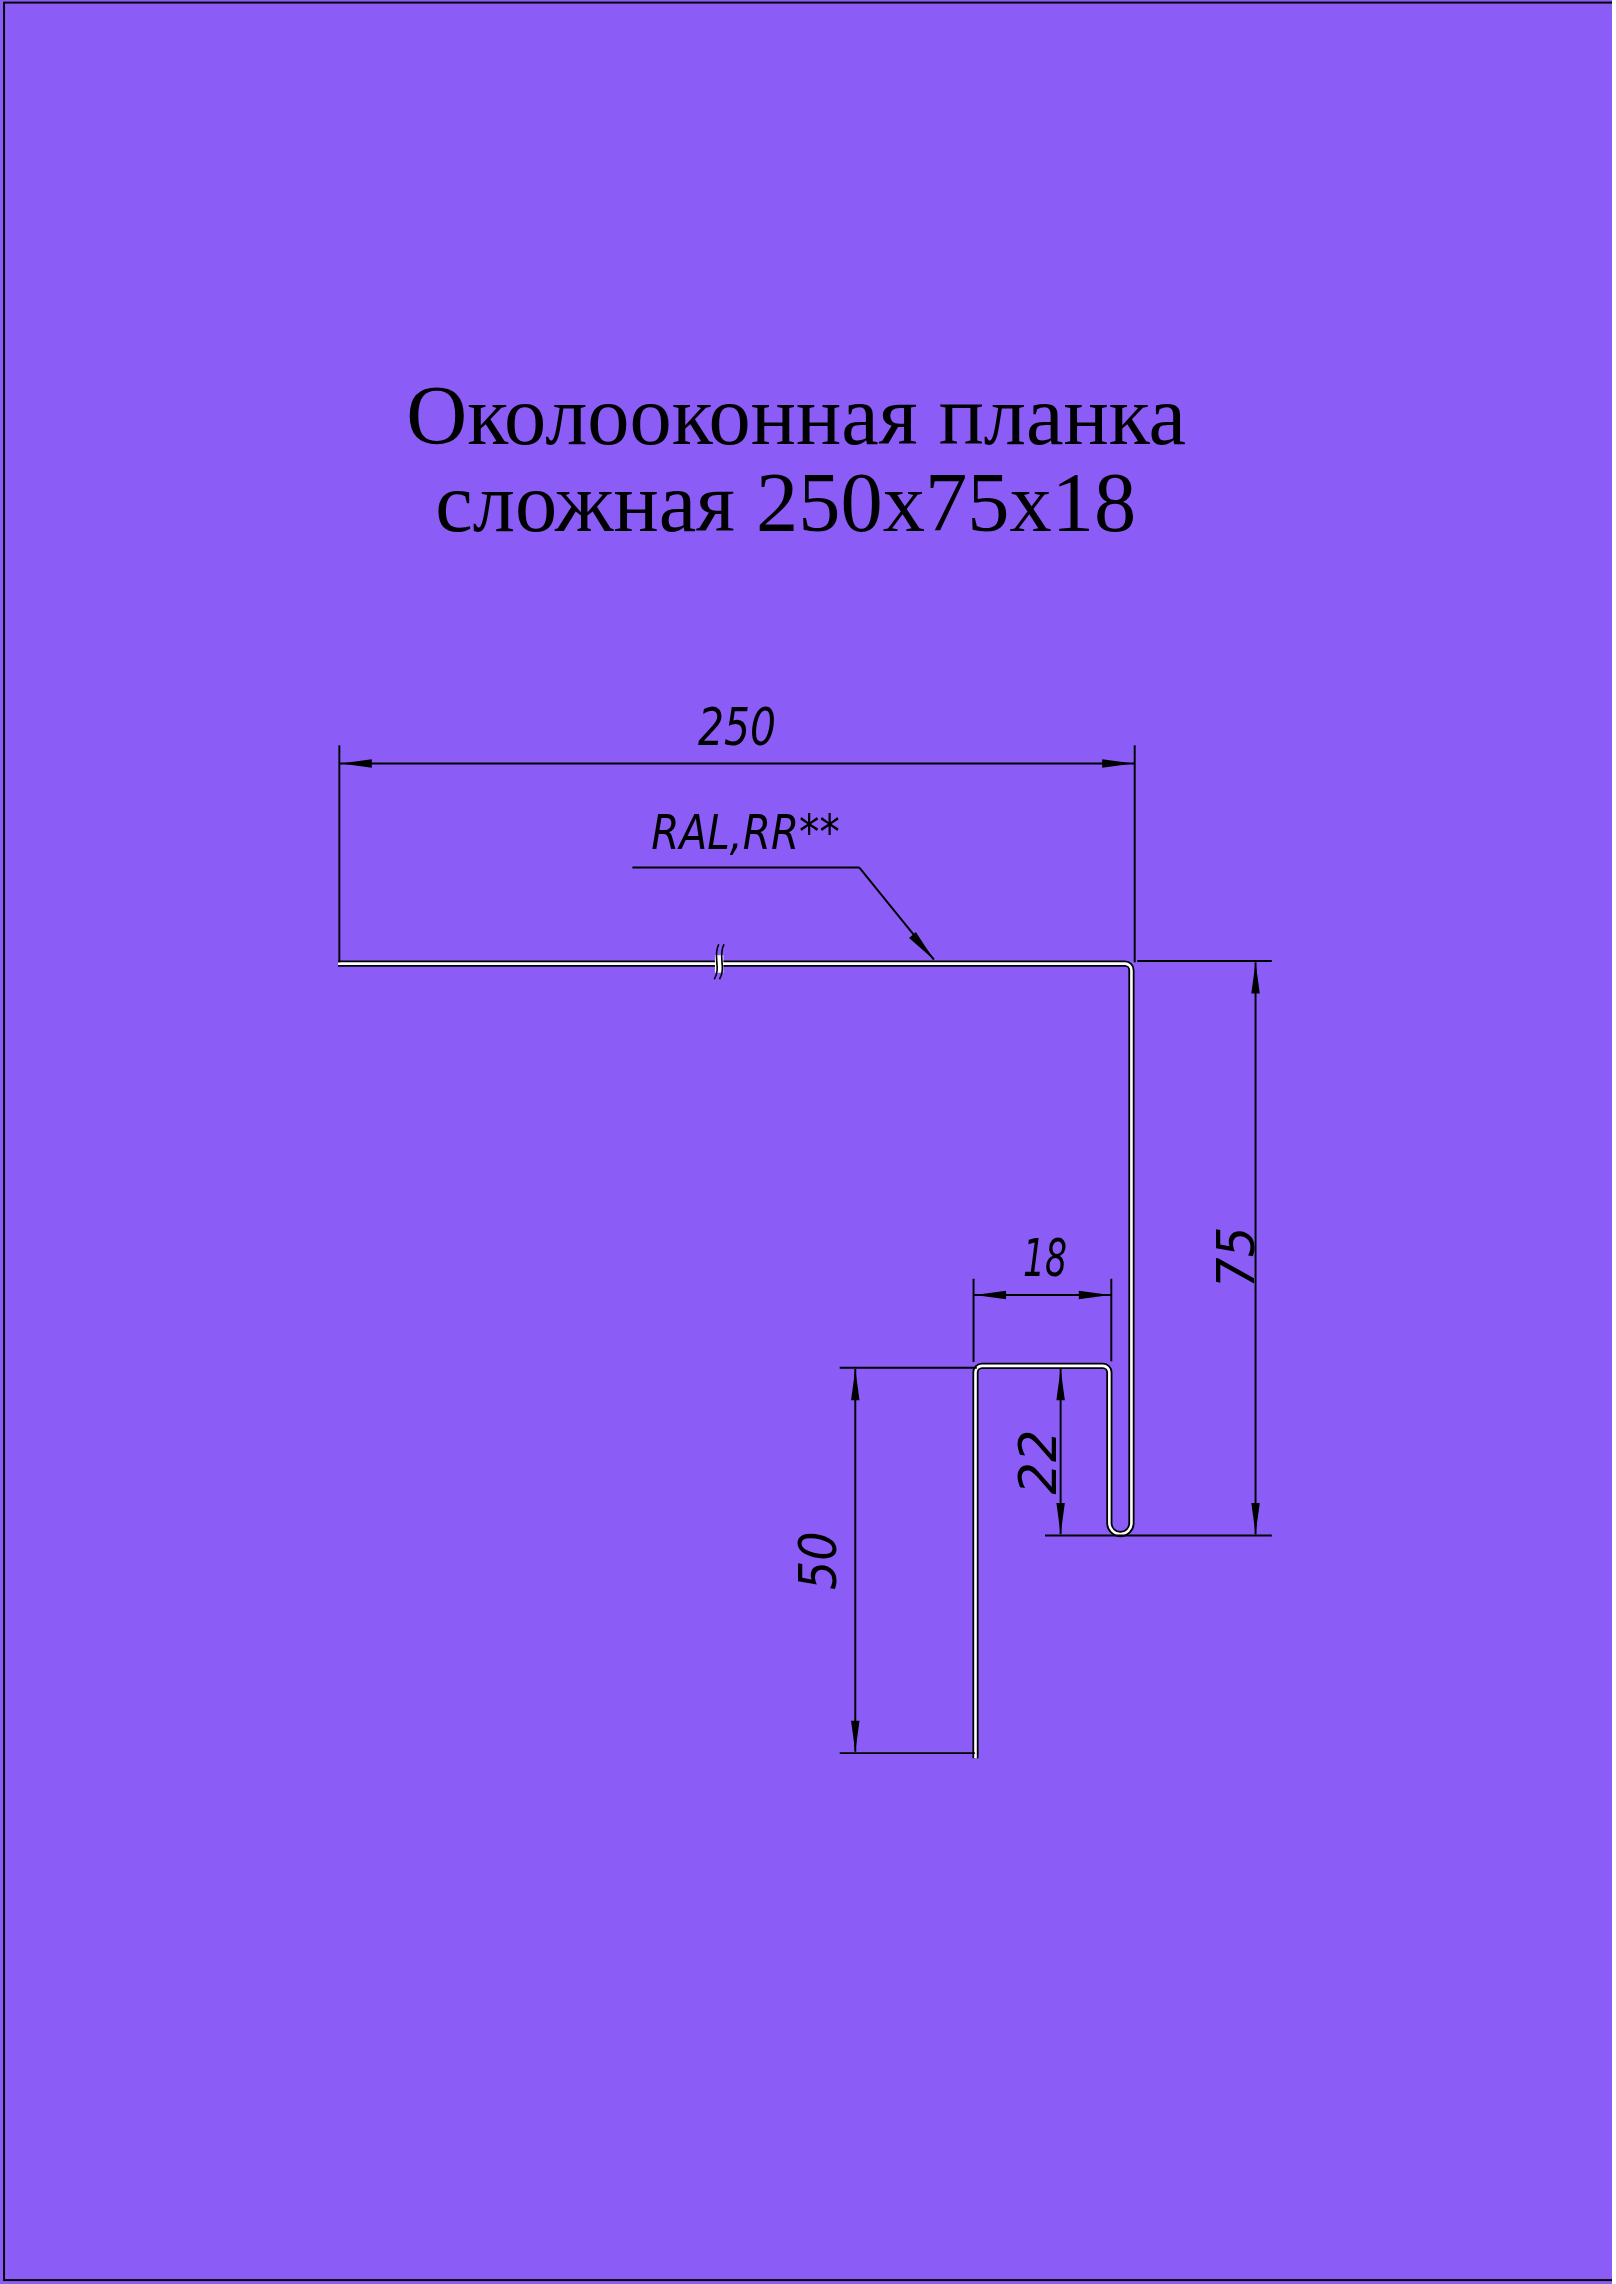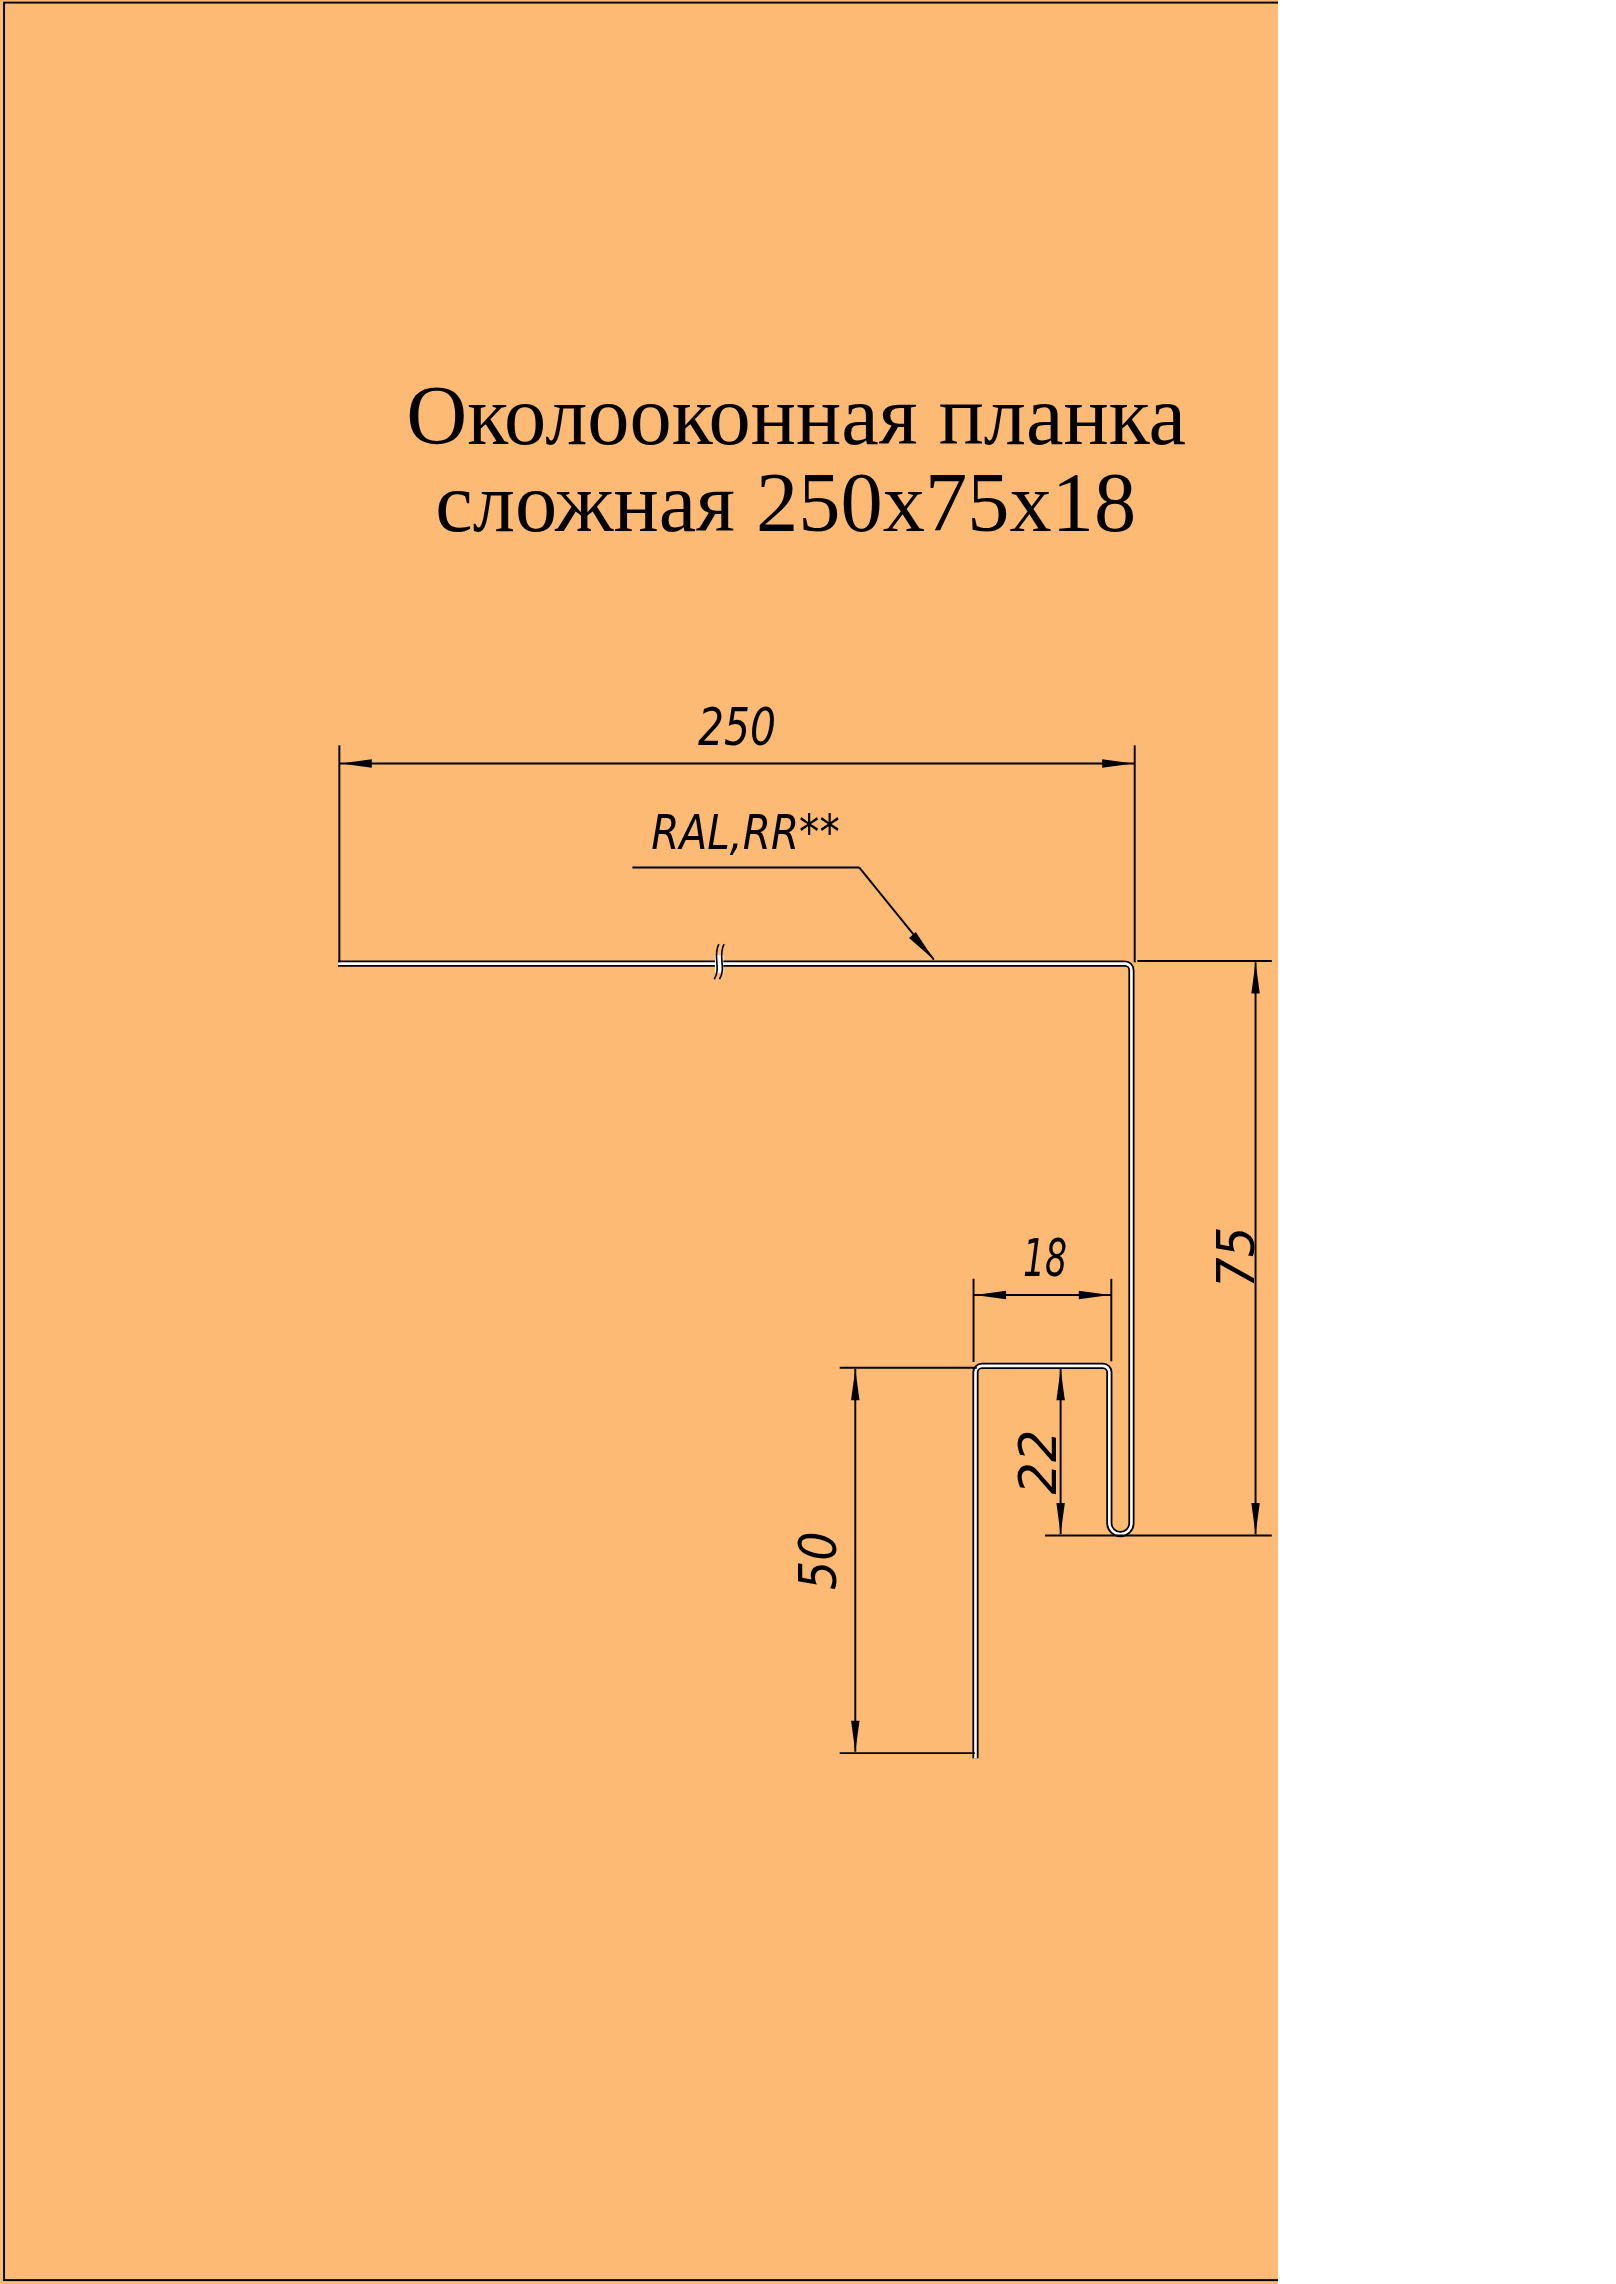--- a/index.html
+++ b/index.html
@@ -2,23 +2,23 @@
 <html style="font-size:10.4px"><head>
 <meta charset="utf-8">
 <style>
   html, body {
     margin: 0;
     padding: 0;
     background: #ffffff;
   }
   .page {
     position: relative;
-    width: 1278px;
+    width: 1612px;
     height: 2284px;
-    background: #fdba74;
+    background: #8b5cf6;
     overflow: hidden;
   }
   svg.drawing {
     position: absolute;
     left: 0;
     top: 0;
     width: 1617px;
     height: 2284px;
   }
   .title-text {

